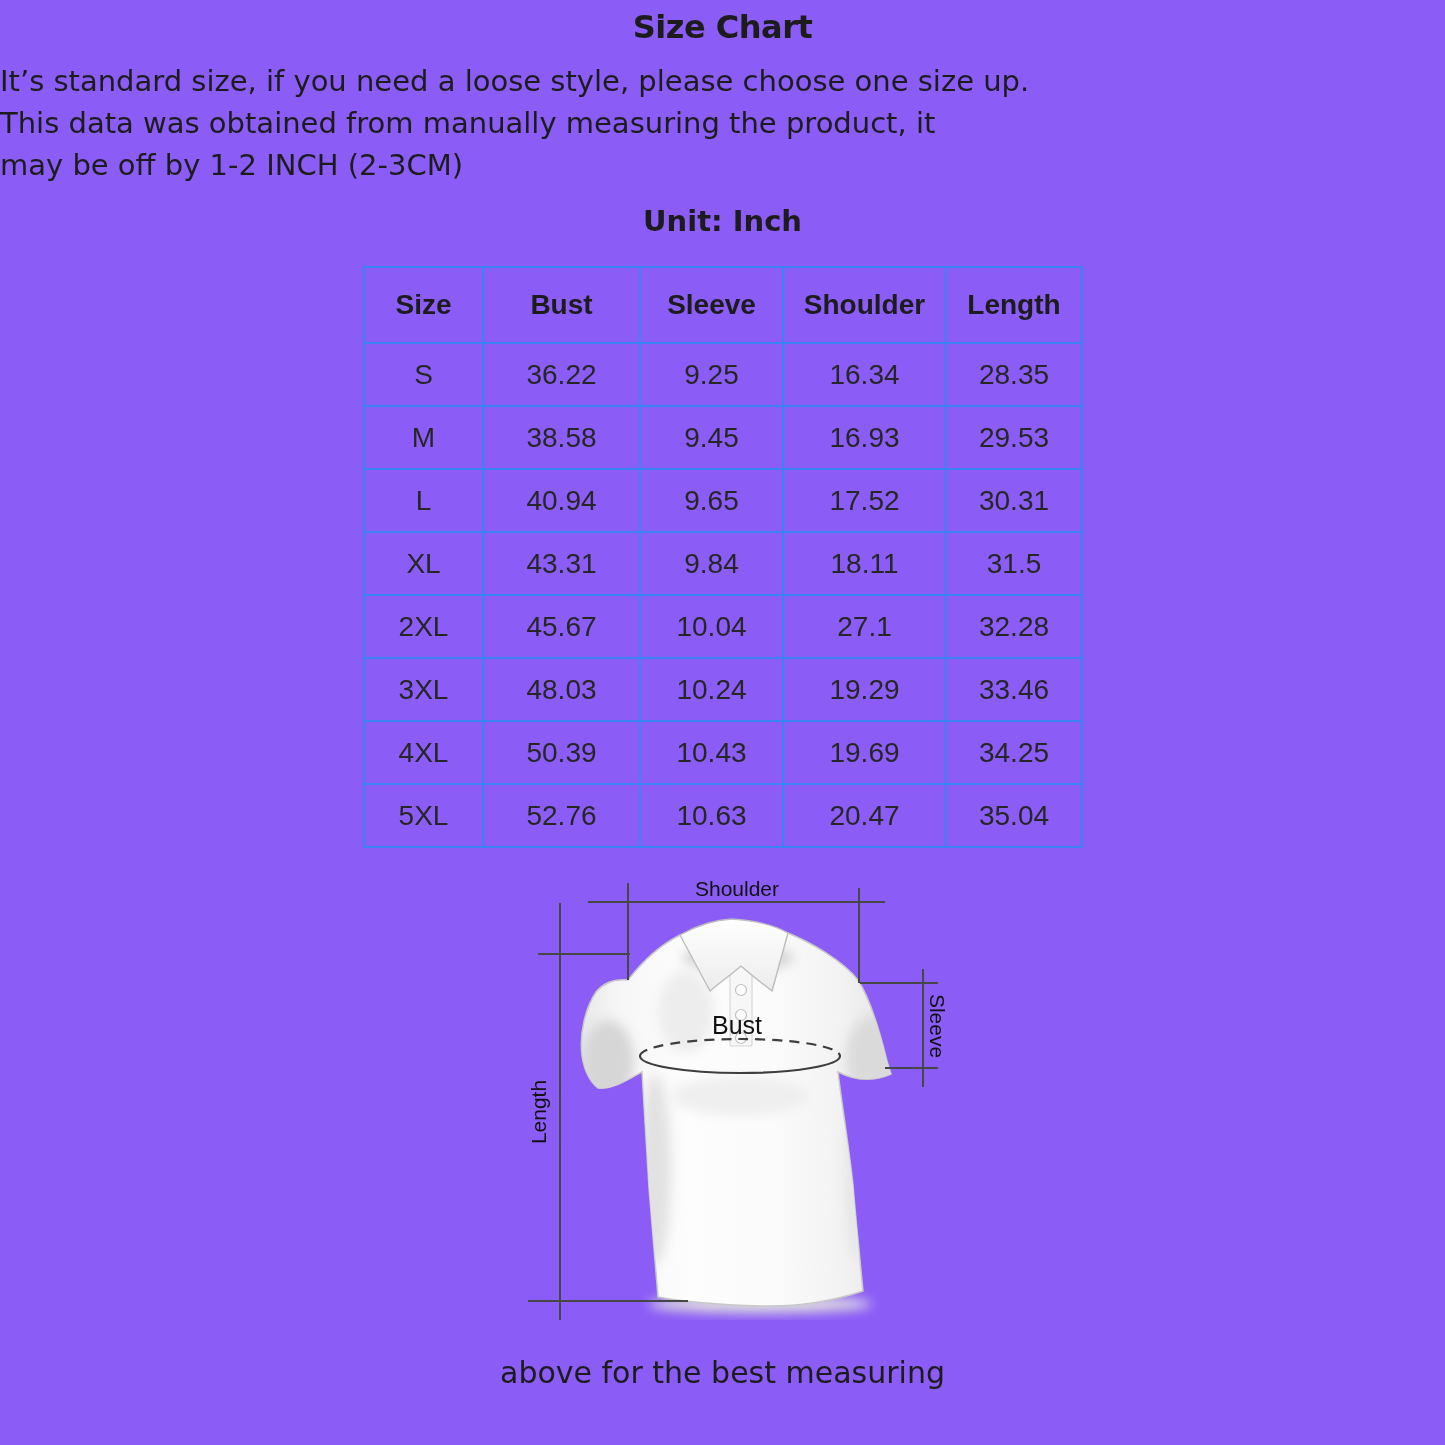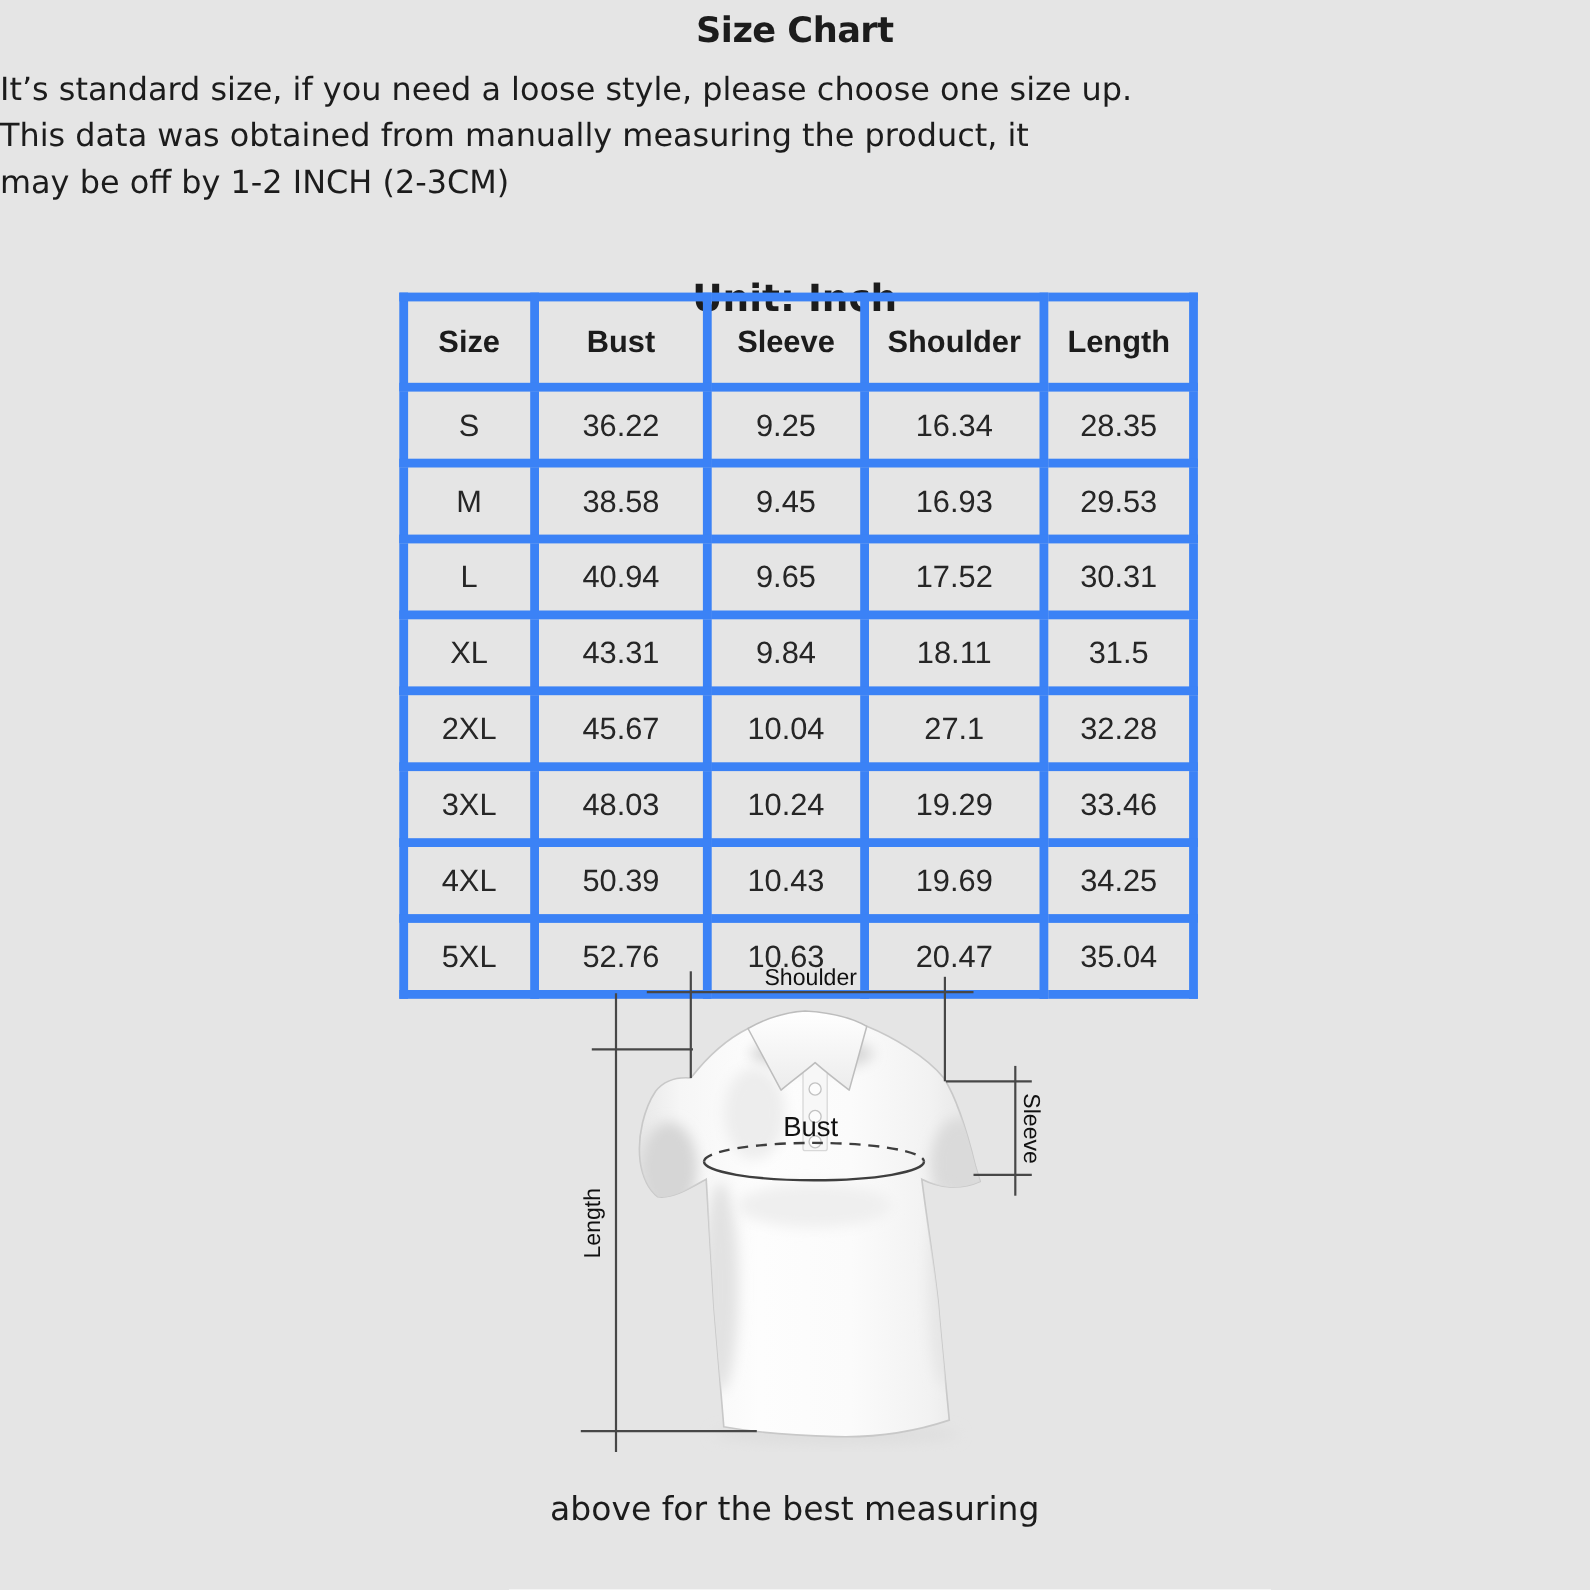--- a/index.html
+++ b/index.html
@@ -1,40 +1,40 @@
 <!DOCTYPE html>
 <html><head>
 <meta charset="utf-8">
 <style>
   html,body { margin:0; padding:0; background:#ffffff; }
   .page {
     position:relative; width:1445px; height:1445px;
-    background:#e5e5e5; overflow:hidden;
+    background:#8b5cf6; overflow:hidden;
     font-family:"DejaVu Sans", sans-serif; color:#1c1c1c;
   }
   .page-title {
     position:absolute; top:8px; left:0; width:100%;
     text-align:center; font-size:32px; font-weight:bold;
     letter-spacing:-0.5px; margin:0;
   }
   .description {
     position:absolute; top:60px; left:0; width:100%;
     text-align:left; font-size:29px; line-height:42px;
   }
   .unit-label {
     position:absolute; top:204px; left:0; width:100%;
-    text-align:center; font-size:34px; font-weight:bold;margin-top:48px;
+    text-align:center; font-size:29px; font-weight:bold;
   }
   table.size-table {
     position:absolute; left:363px; top:266px; width:718px;
     border-collapse:collapse; table-layout:fixed;
     font-family:"Liberation Sans", sans-serif;
   }
   table.size-table th, table.size-table td {
-    border:8px solid #3b82f6; text-align:center; vertical-align:middle;
+    border:2px solid #3b82f6; text-align:center; vertical-align:middle;
     padding:0; font-size:28px; color:#262626; overflow:hidden;
   }
   table.size-table th { height:74px; font-weight:bold; color:#1c1c1c; }
   table.size-table td { height:61px; font-weight:normal; }
   .diagram {
     position:absolute; left:510px; top:860px; width:460px; height:460px;
   }
   .diagram svg { position:absolute; left:0; top:0; }
   .dlabel {
     position:absolute; font-family:"Liberation Sans", sans-serif;

